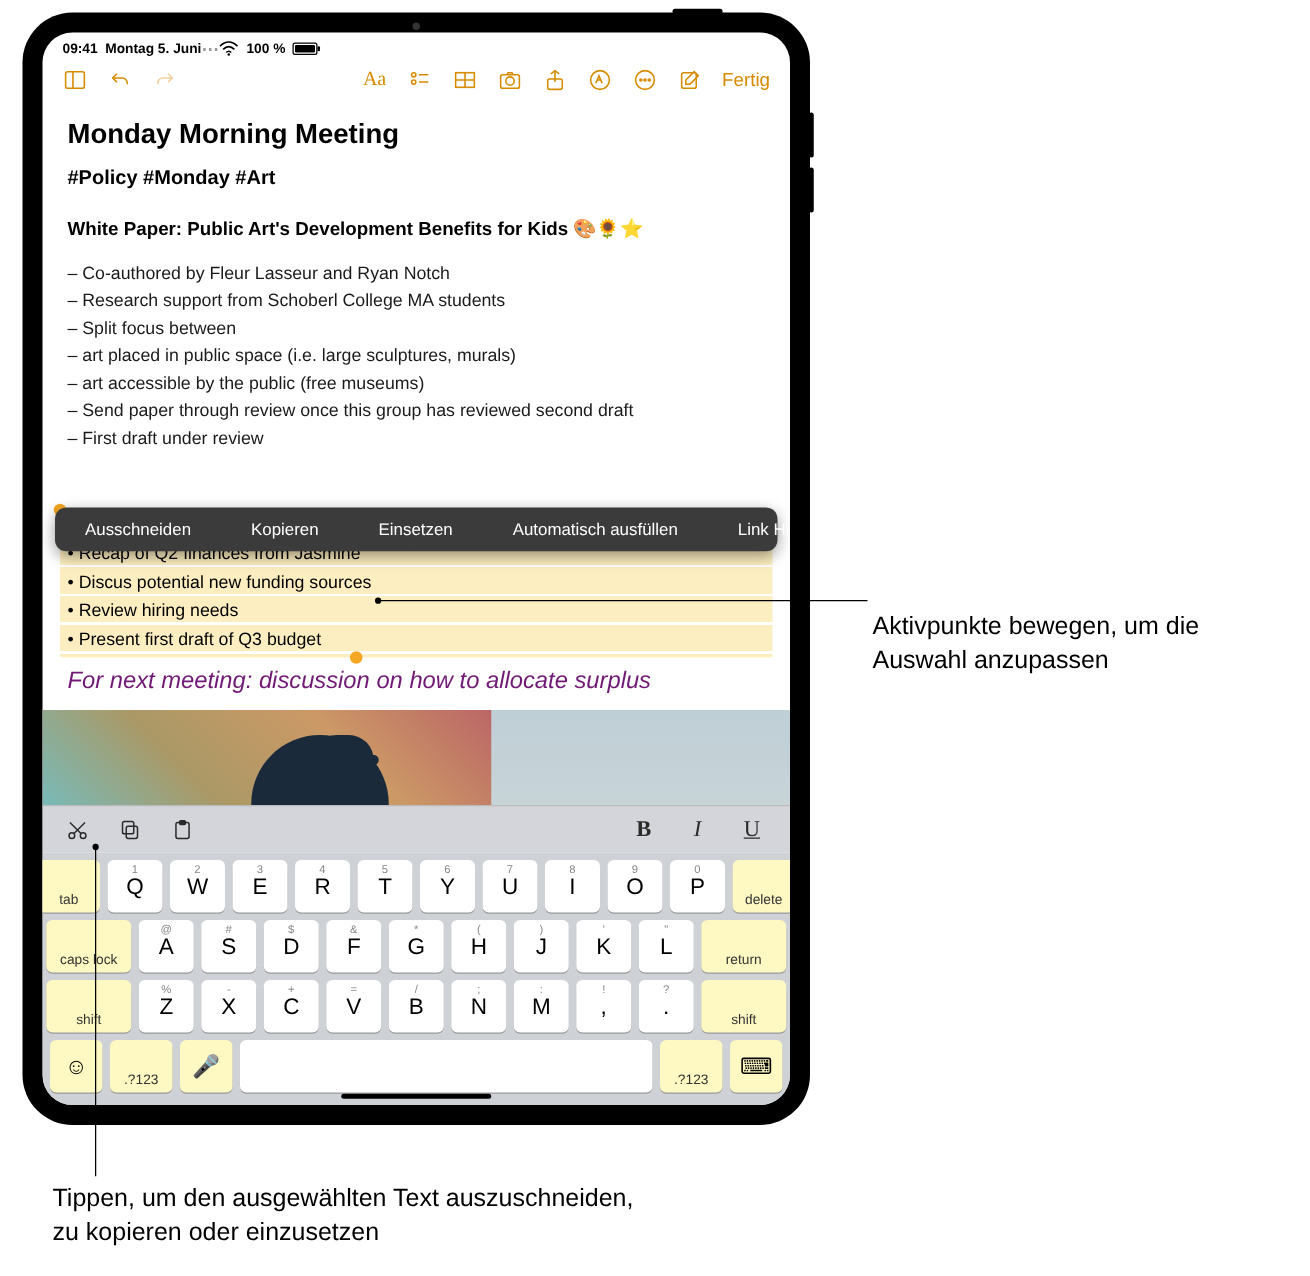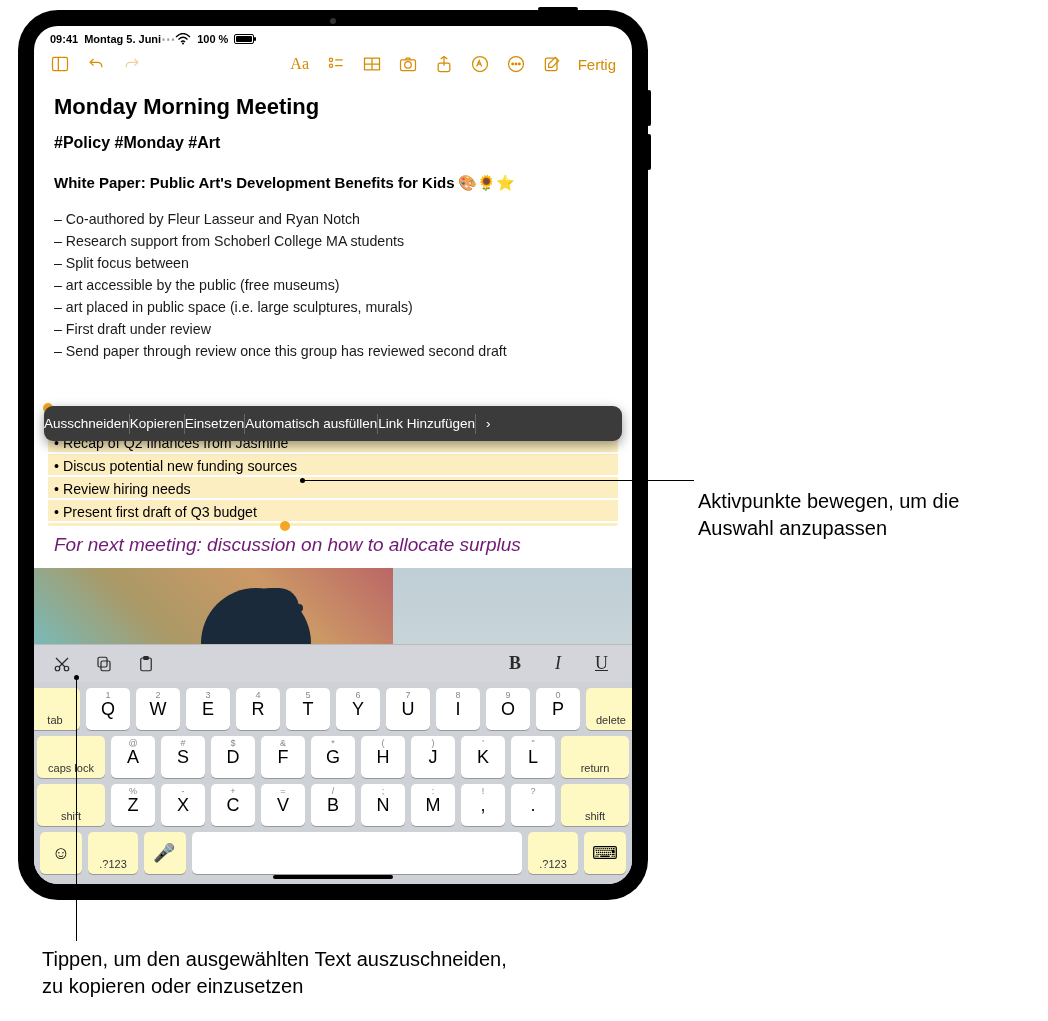--- a/index.html
+++ b/index.html
@@ -19,21 +19,21 @@
   .toolbar svg{width:20px;height:20px;stroke:#d68b00;stroke-width:1.5;fill:none;}
   .toolbar .txt{font-size:15px;}
   .toolbar .Aa{font-family:serif;font-size:16px;font-weight:500;}
   .note-body{padding:4px 20px;flex:1;overflow:hidden;position:relative;}
   .note-title{font-size:22px;font-weight:700;margin:6px 0 14px;}
   .note-hash{font-size:16px;font-weight:700;margin-bottom:22px;}
   .note-sub{font-size:15px;font-weight:700;margin-bottom:16px;}
   .note-line{font-size:14.2px;line-height:1.55;color:#1a1a1a;}
   .note-italic{font-style:italic;font-size:19px;margin-top:8px;color:#701a75;}
   .context-menu{position:absolute;left:10px;right:10px;top:322px;background:#3b3b3b;border-radius:9px;display:flex;align-items:center;color:#fff;font-size:13.5px;box-shadow:0 4px 12px rgba(0,0,0,.4);z-index:5;}
-  .context-menu .itm{padding:10px 0;white-space:nowrap;}
+  .context-menu .itm{padding:10px 24px;white-space:nowrap;}
   .context-menu .sep{width:1px;height:20px;background:#666;}
   .context-menu .arrow{padding:10px 10px;}
   .context-menu::after{content:'';position:absolute;bottom:-7px;left:48%;border:7px solid transparent;border-top-color:#3b3b3b;}
   .highlight-block{background:repeating-linear-gradient(#fceec0,#fceec0 21px,#fff 21px,#fff 23px);margin:10px -6px 0;padding:2px 6px;position:relative;border-radius:2px;}
   .highlight-block .hl-title{font-weight:700;font-size:14.5px;line-height:22px;}
   .highlight-block .hl-line{font-size:14.2px;line-height:23px;}
   .sel-handle{position:absolute;width:10px;height:10px;background:#f5a623;border-radius:50%;}
   .sel-handle.top{left:-5px;top:-5px;}
   .sel-handle.bot{left:232px;bottom:-5px;}
   .note-image{height:80px;margin:12px -20px 0;position:relative;overflow:hidden;}
@@ -171,24 +171,24 @@
       <span class="txt">Fertig</span>
     </div>
 
     <div class="note-body">
       <div class="note-title">Monday Morning Meeting</div>
       <div class="note-hash">#Policy #Monday #Art</div>
       <div class="note-sub">White Paper: Public Art's Development Benefits for Kids 🎨🌻⭐</div>
       <div class="note-line">– Co-authored by Fleur Lasseur and Ryan Notch</div>
       <div class="note-line">– Research support from Schoberl College MA students</div>
       <div class="note-line">– Split focus between</div>
+      <div class="note-line">– art placed in public space (i.e. large sculptures, murals)</div>
       <div class="note-line">– art accessible by the public (free museums)</div>
-      <div class="note-line">– art placed in public space (i.e. large sculptures, murals)</div>
+      <div class="note-line">– Send paper through review once this group has reviewed second draft</div>
       <div class="note-line">– First draft under review</div>
-      <div class="note-line">– Send paper through review once this group has reviewed second draft</div>
 
       <div class="context-menu">
         <div class="itm">Ausschneiden</div>
           <div class="sep"></div>
         <div class="itm">Kopieren</div>
           <div class="sep"></div>
         <div class="itm">Einsetzen</div>
           <div class="sep"></div>
         <div class="itm">Automatisch ausfüllen</div>
           <div class="sep"></div>

